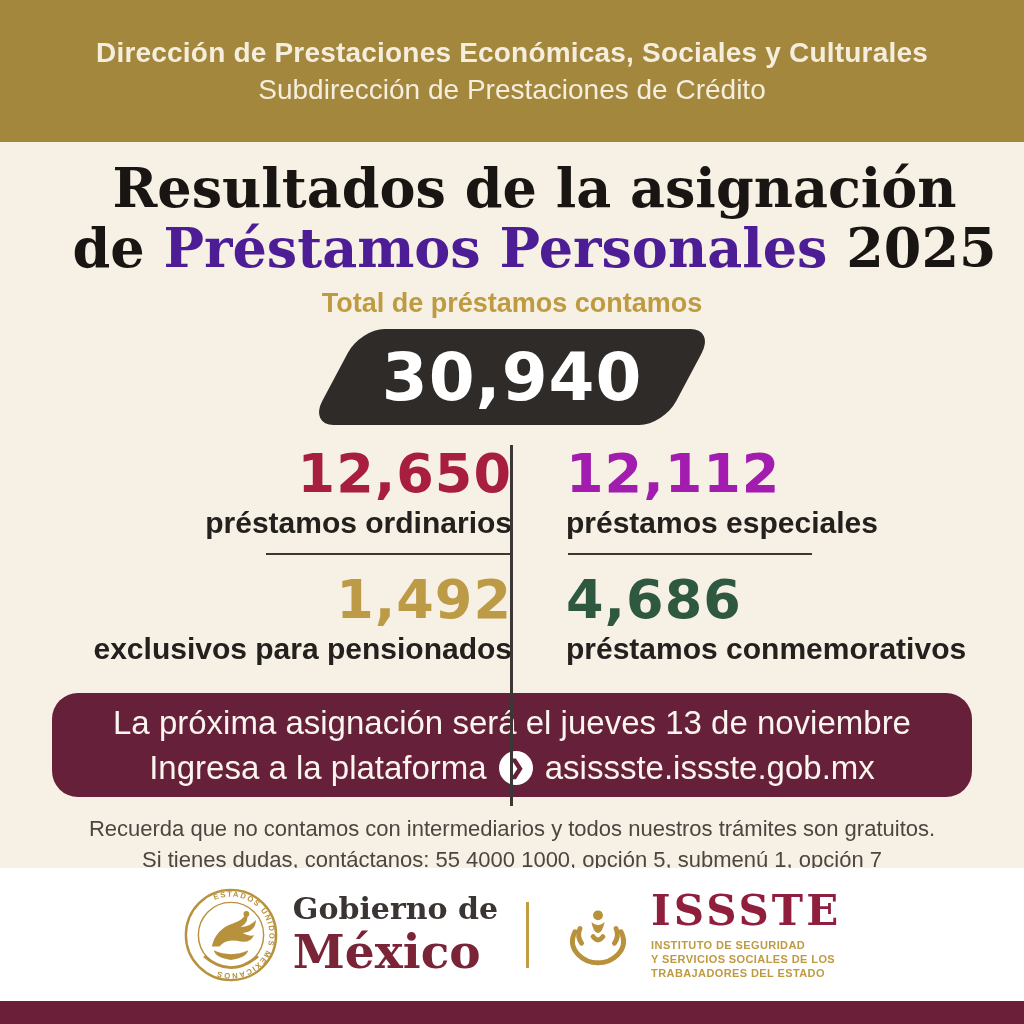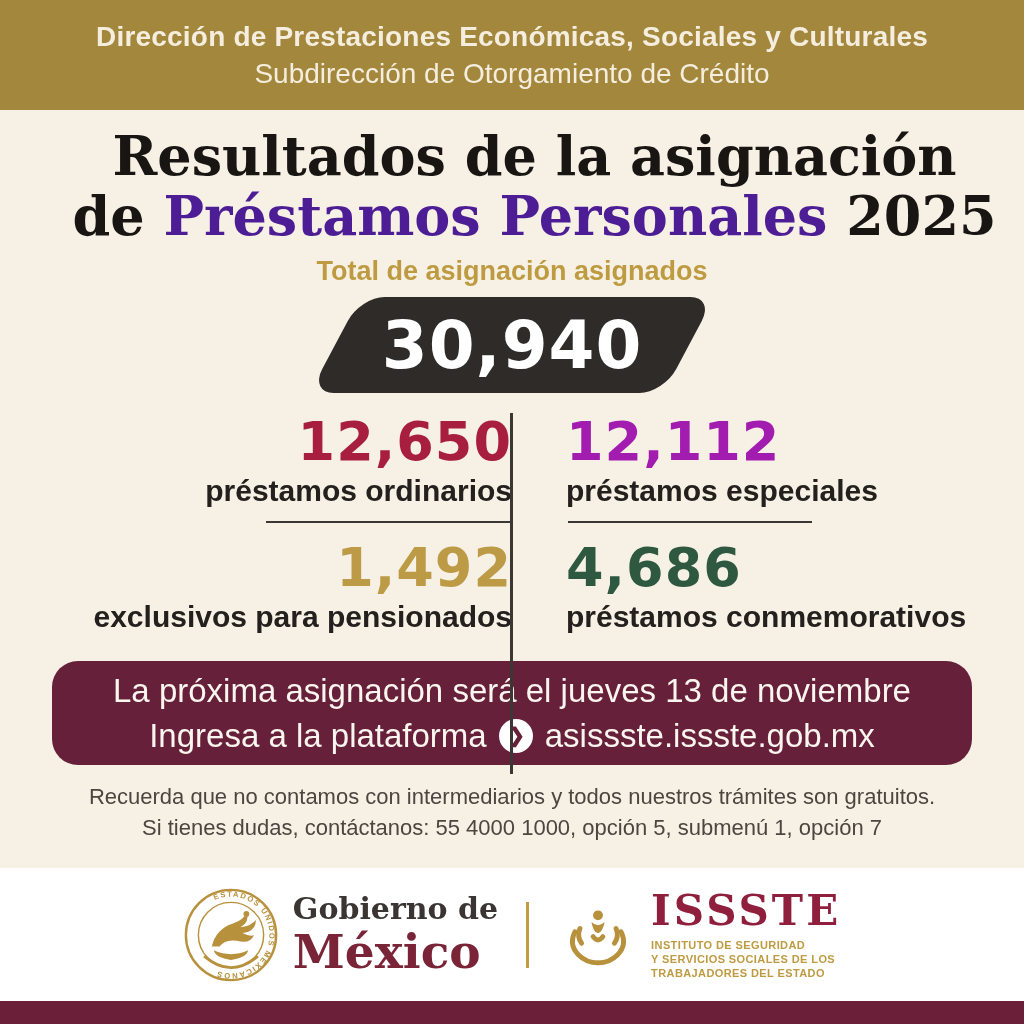--- a/index.html
+++ b/index.html
@@ -4,21 +4,21 @@
 <style>
   html,body{margin:0;padding:0;}
   body{
     width:1024px;height:1024px;overflow:hidden;
     font-family:"Liberation Sans",sans-serif;
     background:#F6F0E5;
     position:relative;
   }
   
   .header-band{
-    height:110px;background:#A3873C;color:#F5EEDF;
+    height:142px;background:#A3873C;color:#F5EEDF;
     display:flex;flex-direction:column;justify-content:center;align-items:center;
     text-align:center;
   }
   .header-line1{font-size:28px;font-weight:700;letter-spacing:.2px;line-height:38px;}
   .header-line2{font-size:28px;font-weight:400;line-height:36px;}
 
   
   .main{position:relative;height:758px;}
   .title{margin-top:16px;text-align:center;font-family:"DejaVu Serif",serif;font-weight:700;
          font-size:54px;line-height:60px;color:#181512;padding-left:45px;}
@@ -84,37 +84,37 @@
                      color:#8F1F3C;letter-spacing:3px;line-height:1;}
   .issste-sub{margin-top:6px;color:#BE9B41;font-size:11px;font-weight:700;line-height:14px;letter-spacing:.4px;}
 
   .bottom-strip{position:absolute;left:0;top:1001px;width:1024px;height:23px;background:#6B1F38;}
 </style>
 </head>
 <body>
 
 <div class="header-band">
   <div class="header-line1">Dirección de Prestaciones Económicas, Sociales y Culturales</div>
-  <div class="header-line2">Subdirección de Otorgamiento de Crédito</div>
+  <div class="header-line2">Subdirección de Prestaciones de Crédito</div>
 </div>
 
 <div class="main">
 
   <div class="stem"></div>
 
   <div class="title">
     <div>Resultados de la asignación</div>
     <div>
       <span>de</span>
       <span class="accent">Préstamos Personales</span>
       <span>2025</span>
     </div>
   </div>
 
-  <div class="subtitle">Total de asignación asignados</div>
+  <div class="subtitle">Total de préstamos contamos</div>
 
   <div class="total-banner">
     <span class="num">30,940</span>
   </div>
 
   <div class="stats">
     <div class="divider"></div>
 
     <div class="cell left">
       <div class="stat-num c-crimson">12,650</div>

